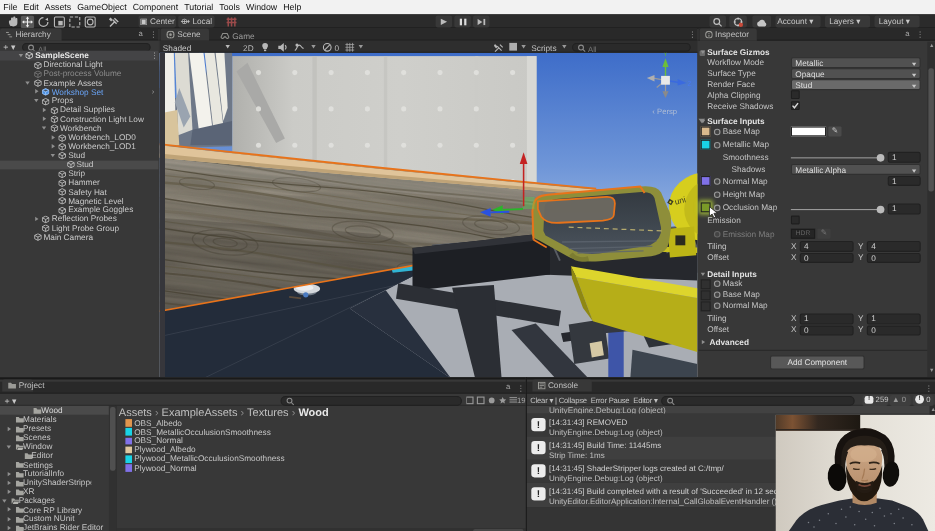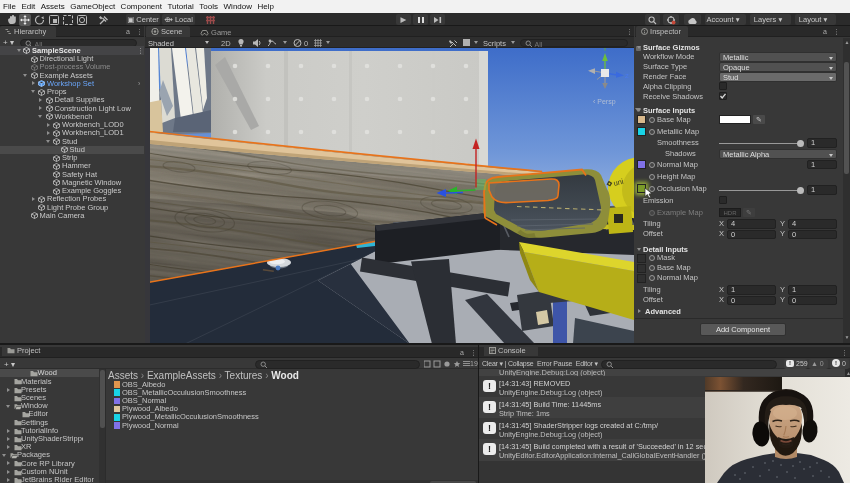--- a/index.html
+++ b/index.html
@@ -194,21 +194,21 @@
         <path d="M3.5 .5 6.5 2v3L3.5 6.5.5 5V2zM.5 2 3.5 3.5 6.5 2M3.5 3.5V6.5" fill="none" stroke="#c0c0c0" stroke-width=".8"></path>
       </svg>
  <div class="row" style="left:62px;top:136.2px;color:#cacaca">Hammer</div>
  <svg class="cube" style="left:53px;top:145.1px">
         <path d="M3.5 .5 6.5 2v3L3.5 6.5.5 5V2zM.5 2 3.5 3.5 6.5 2M3.5 3.5V6.5" fill="none" stroke="#c0c0c0" stroke-width=".8"></path>
       </svg>
  <div class="row" style="left:62px;top:144.5px;color:#cacaca">Safety Hat</div>
  <svg class="cube" style="left:53px;top:153.3px">
         <path d="M3.5 .5 6.5 2v3L3.5 6.5.5 5V2zM.5 2 3.5 3.5 6.5 2M3.5 3.5V6.5" fill="none" stroke="#c0c0c0" stroke-width=".8"></path>
       </svg>
- <div class="row" style="left:62px;top:152.8px;color:#cacaca">Magnetic Window</div>
+ <div class="row" style="left:62px;top:152.8px;color:#cacaca">Magnetic Level</div>
  <svg class="cube" style="left:53px;top:161.6px">
         <path d="M3.5 .5 6.5 2v3L3.5 6.5.5 5V2zM.5 2 3.5 3.5 6.5 2M3.5 3.5V6.5" fill="none" stroke="#c0c0c0" stroke-width=".8"></path>
       </svg>
  <div class="row" style="left:62px;top:161.0px;color:#cacaca">Example Goggles</div>
  <div class="trir" style="left:31.5px;top:170.8px"></div>
  <svg class="cube" style="left:38px;top:169.8px">
         <path d="M3.5 .5 6.5 2v3L3.5 6.5.5 5V2zM.5 2 3.5 3.5 6.5 2M3.5 3.5V6.5" fill="none" stroke="#c0c0c0" stroke-width=".8"></path>
       </svg>
  <div class="row" style="left:47px;top:169.2px;color:#cacaca">Reflection Probes</div>
  <svg class="cube" style="left:38px;top:178.1px">
@@ -582,21 +582,21 @@
       <div class="ilbl" style="left:22px;top:145.5px">Height Map</div>
  <div class="sw" style="left:2px;top:158px;background:#7a9a28;box-shadow:0 0 4px 2px rgba(190,220,60,.75)"></div>
  <div class="targ" style="left:14px;top:159.5px"></div>
       <div class="ilbl" style="left:22px;top:157.5px">Occlusion Map</div>
  <div class="abs" style="left:84px;top:163.5px;width:82px;height:1.6px;background:#999"></div>
  <div class="abs" style="left:162px;top:160.5px;width:7px;height:7px;background:#bbb;border-radius:50%"></div>
  <div class="fld" style="left:172px;top:159px;width:30px">1</div>
  <div class="ilbl" style="left:8px;top:169.5px">Emission</div>
       <div class="chk" style="left:84px;top:170px"></div>
  <div class="targ" style="left:14px;top:183.5px;border-color:#666"></div>
-      <div class="ilbl" style="left:22px;top:181.5px;color:#7e7e7e">Example Map</div>
+      <div class="ilbl" style="left:22px;top:181.5px;color:#7e7e7e">Emission Map</div>
  <div class="abs" style="left:84px;top:182px;width:22px;height:9px;background:#252525;border:1px solid #1c1c1c;color:#666;font-size:6px;text-align:center;line-height:9px">HDR</div>
  <div class="abs" style="left:108px;top:182px;width:12px;height:9px;background:#3e3e3e;border-radius:1px;color:#777;font-size:7px;text-align:center;line-height:9px">✎</div>
  <div class="ilbl" style="left:8px;top:192.5px">Tiling</div>
  <div class="ilbl" style="left:84px;top:192.5px">X</div>
       <div class="fld" style="left:92px;top:193px;width:49px">4</div>
  <div class="ilbl" style="left:145px;top:192.5px">Y</div>
       <div class="fld" style="left:153px;top:193px;width:49px">4</div>
  <div class="ilbl" style="left:8px;top:203px">Offset</div>
  <div class="ilbl" style="left:84px;top:203px">X</div>
       <div class="fld" style="left:92px;top:203.5px;width:49px">0</div>

